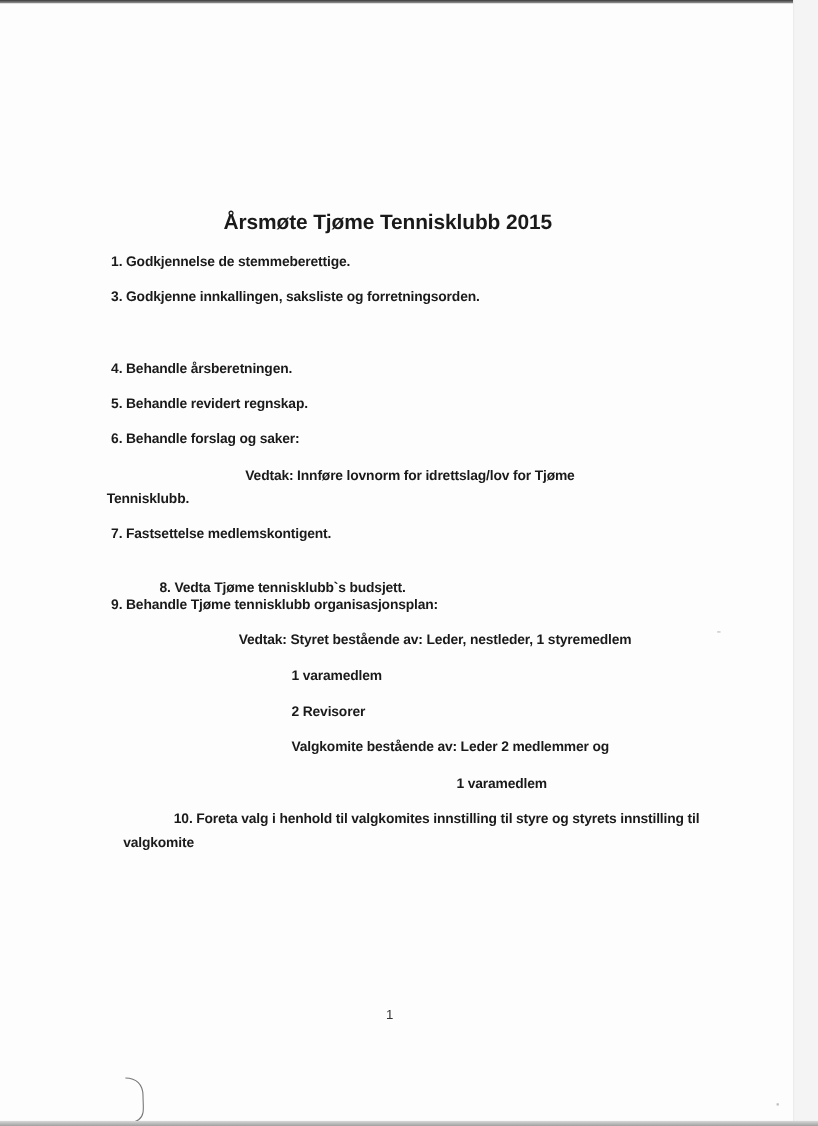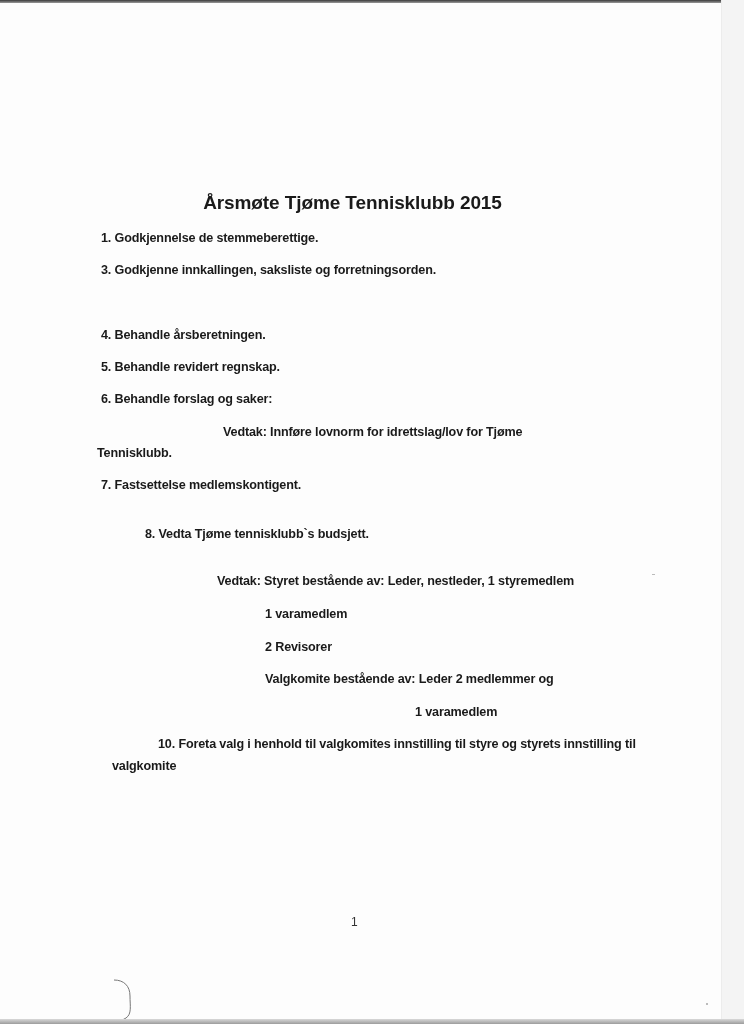--- a/index.html
+++ b/index.html
@@ -85,20 +85,21 @@
 
   <div class="line" style="top:231px; left:101px;">1. Godkjennelse de stemmeberettige.</div>
   <div class="line" style="top:263px; left:101px;">3. Godkjenne innkallingen, saksliste og forretningsorden.</div>
   <div class="line" style="top:328px; left:101px;">4. Behandle årsberetningen.</div>
   <div class="line" style="top:360px; left:101px;">5. Behandle revidert regnskap.</div>
   <div class="line" style="top:392px; left:101px;text-align:right;">6. Behandle forslag og saker:</div>
   <div class="line" style="top:425px; left:223px;">Vedtak: Innføre lovnorm for idrettslag/lov for Tjøme</div>
   <div class="line" style="top:446px; left:97px;">Tennisklubb.</div>
   <div class="line" style="top:478px; left:101px;">7. Fastsettelse medlemskontigent.</div>
   <div class="line" style="top:527px; left:101px;margin-left:44px;">8. Vedta Tjøme tennisklubb`s budsjett.</div>
+  <div class="line" style="top:543px; left:101px;">9. Behandle Tjøme tennisklubb organisasjonsplan:</div>
   <div class="line" style="top:574px; left:217px;">Vedtak: Styret bestående av: Leder, nestleder, 1 styremedlem</div>
   <div class="line" style="top:607px; left:265px;">1 varamedlem</div>
   <div class="line" style="top:640px; left:265px;">2 Revisorer</div>
   <div class="line" style="top:672px; left:265px;">Valgkomite bestående av: Leder 2 medlemmer og</div>
   <div class="line" style="top:705px; left:415px;">1 varamedlem</div>
   <div class="line" style="top:737px; left:111px;margin-left:47px;">10. Foreta valg i henhold til valgkomites innstilling til styre og styrets innstilling til</div>
   <div class="line" style="top:759px; left:112px;">valgkomite</div>
 
   <div class="page-number">1</div>
 

